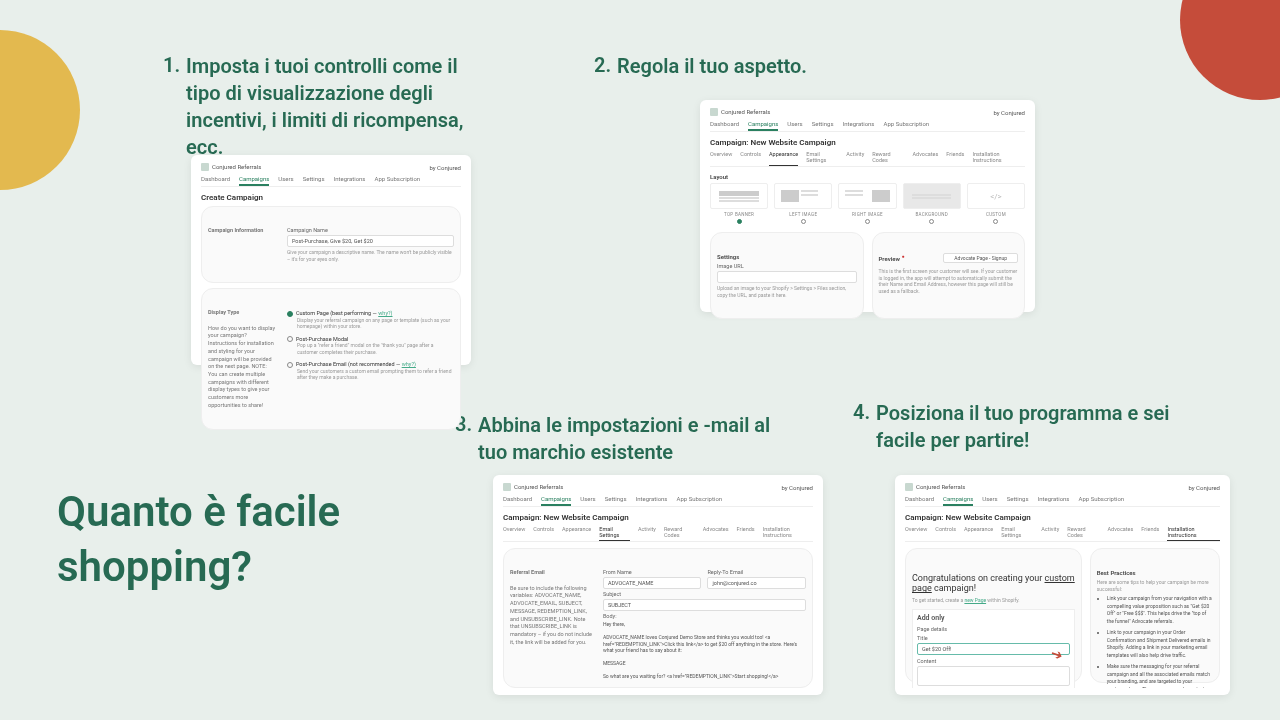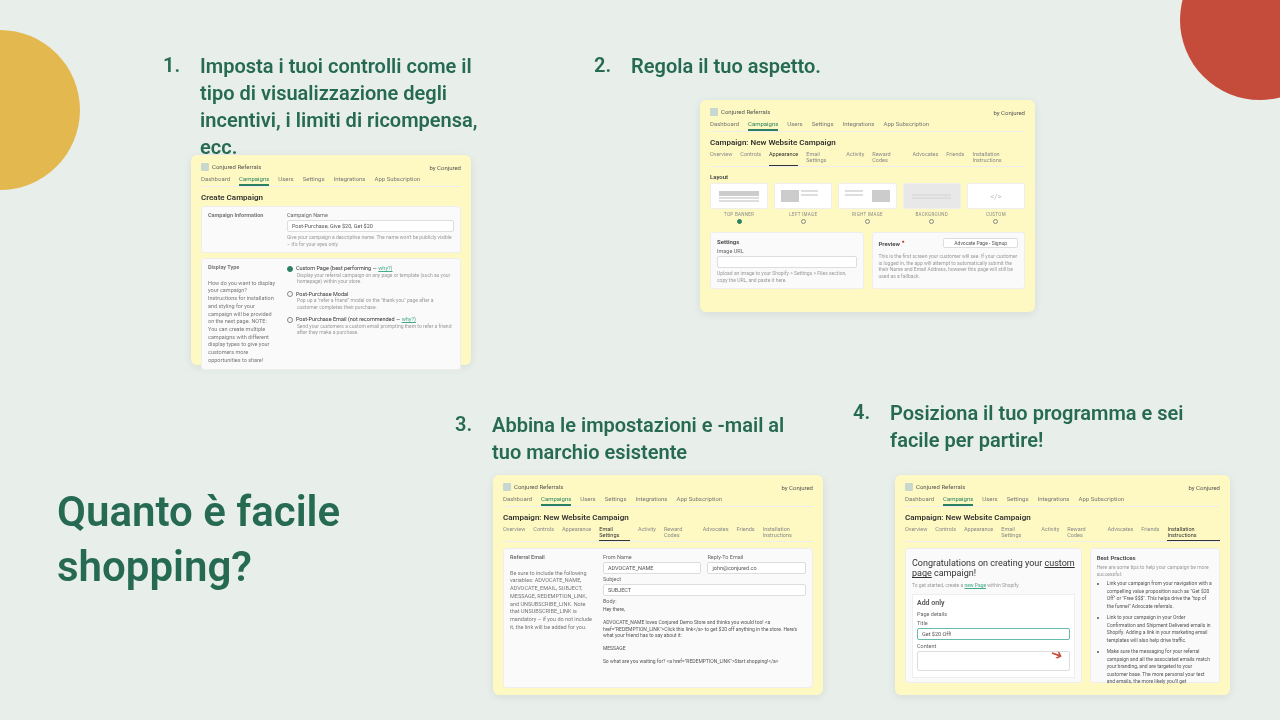--- a/index.html
+++ b/index.html
@@ -2,34 +2,34 @@
 <html><head>
 <meta charset="utf-8">
 <style>
 *{margin:0;padding:0;box-sizing:border-box;font-family:-apple-system,BlinkMacSystemFont,"Segoe UI",Roboto,sans-serif}
 body{width:1280px;height:720px;background:#e8efeb;position:relative;overflow:hidden}
 .circle-yellow{position:absolute;left:-80px;top:30px;width:160px;height:160px;border-radius:50%;background:#e3b94f}
 .circle-red{position:absolute;right:-60px;top:-60px;width:160px;height:160px;border-radius:50%;background:#c54c3a}
 .headline{position:absolute;left:57px;top:485px;font-size:42px;font-weight:600;color:#276a53;line-height:1.3}
 .step{position:absolute;color:#276a53}
 .step-num{font-size:20px;font-weight:600;display:inline-block;vertical-align:top}
-.step-text{font-size:20px;font-weight:600;display:inline-block;line-height:1.35;margin-left:16px}
+.step-text{font-size:20px;font-weight:600;display:inline-block;line-height:1.35;margin-left:2px}
 .s1{left:163px;top:53px;width:330px}
 .s2{left:594px;top:53px;width:350px}
 .s3{left:455px;top:412px;width:360px}
 .s4{left:853px;top:400px;width:380px}
-.shot{position:absolute;background:#fef9c3;border-radius:6px;box-shadow:0 2px 8px rgba(0,0,0,.08);font-size:6px;color:#555;padding:8px 10px}
+.shot{position:absolute;background:#ffffff;border-radius:6px;box-shadow:0 2px 8px rgba(0,0,0,.08);font-size:6px;color:#555;padding:8px 10px}
 .shot-hdr{display:flex;justify-content:space-between;align-items:center;margin-bottom:4px;font-size:6px}
 .shot-nav{display:flex;gap:9px;margin-bottom:6px;border-bottom:1px solid #eee;padding-bottom:3px}
 .shot-nav span{font-size:6px;color:#777}
 .shot-nav .active{color:#2a8060;border-bottom:2px solid #2a8060;padding-bottom:2px;margin-bottom:-3px}
 .shot-title{font-size:8px;font-weight:600;color:#333;margin:4px 0}
 .sub-nav{display:flex;gap:8px;margin:4px 0 6px;font-size:5.5px;color:#888;border-bottom:1px solid #eee;padding-bottom:3px}
 .sub-nav .active{color:#333;border-bottom:1px solid #333;padding-bottom:2px;margin-bottom:-3px}
-.card{background:#fafafa;border:1px solid #eee;border-radius:3px;padding:5px 6px;margin-bottom:5px}
+.card{background:#fafafa;border:1px solid #eee;border-radius:12px;padding:20px 6px;margin-bottom:5px}
 .row{display:flex;gap:10px}
 .col-l{width:28%;font-size:5.5px;color:#777;line-height:1.4}
 .col-r{flex:1}
 .label{font-size:5.5px;color:#666;margin-bottom:2px}
 .input-box{background:#fff;border:1px solid #ddd;border-radius:2px;padding:2px 4px;font-size:5.5px;color:#555;margin-bottom:2px}
 .help-text{font-size:5px;color:#999;line-height:1.3}
 .radio-opt{margin-bottom:5px}
 .radio-opt .rtitle{font-size:5.5px;color:#333}
 .radio-opt .rtitle .link{color:#4a8;text-decoration:underline}
 .radio-opt .rdesc{font-size:5px;color:#999;padding-left:10px;line-height:1.3}

